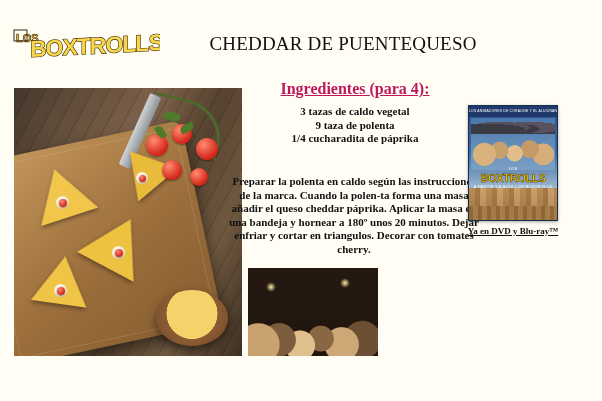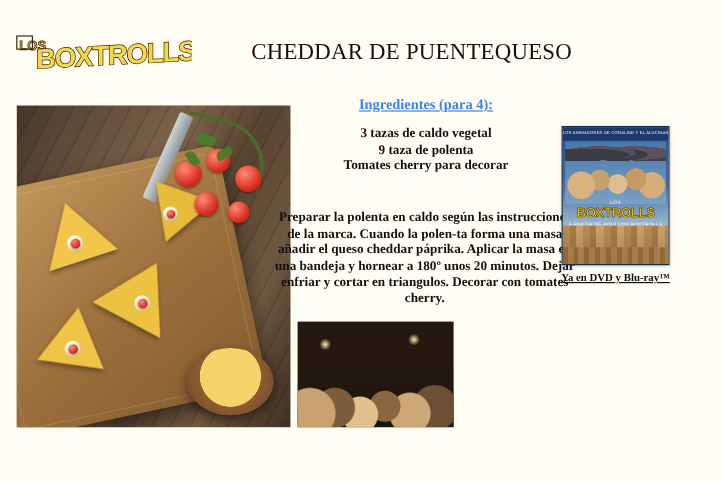--- a/index.html
+++ b/index.html
@@ -156,22 +156,22 @@
 
   
   .ing-heading {
     position: absolute;
     left: 255px;
     top: 80px;
     width: 200px;
     text-align: center;
     font-family: "Liberation Serif", serif;
     font-weight: bold;
-    font-size: 12px;
-    color: #3b82f6;
+    font-size: 16px;
+    color: #be185d;
     text-decoration: underline;
   }
   .ing-list {
     position: absolute;
     left: 233px;
     top: 105px;
     width: 244px;
     text-align: center;
     font-family: "Liberation Serif", serif;
     font-weight: bold;
@@ -383,21 +383,21 @@
     <span class="herb" style="left:140px; top:40px; width:13px; height:8px; transform:rotate(60deg);"></span>
 
     <div class="bowl"></div>
   </div>
 
   <div class="ing-heading">Ingredientes (para 4):</div>
 
   <div class="ing-list">
     <div>3 tazas de caldo vegetal</div>
     <div>9 taza  de polenta</div>
-    <div>Tomates cherry para decorar</div>
+    <div>1/4 cucharadita de páprika</div>
   </div>
 
   <div class="steps">Preparar la polenta en caldo según las instrucciones de la marca. Cuando la polen-ta forma una masa añadir el queso cheddar páprika. Aplicar la masa en una bandeja y hornear a 180º unos 20 minutos. Dejar enfriar y cortar en triangulos. Decorar con tomates cherry.</div>
 
   <div class="dvd">
     <div class="topbar">LOS ANIMADORES DE CORALINE Y EL ALUCINANTE MUNDO DE NORMAN</div>
     <div class="chars"></div>
     <div class="hats"></div>
     <div class="logo-band">
       <div class="sub">LOS</div>

